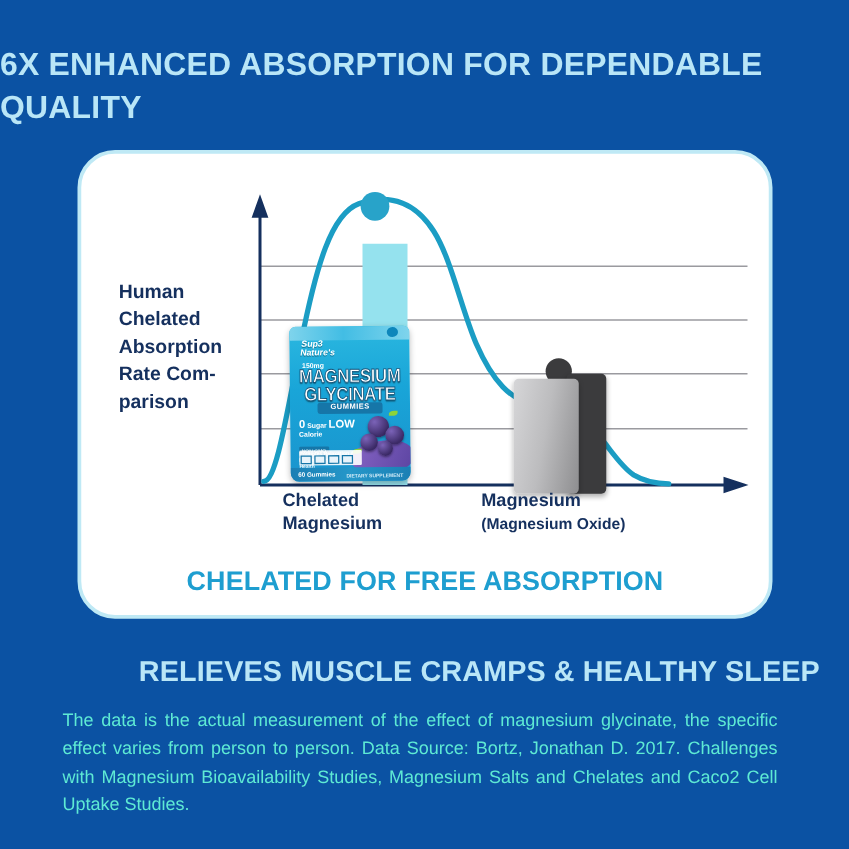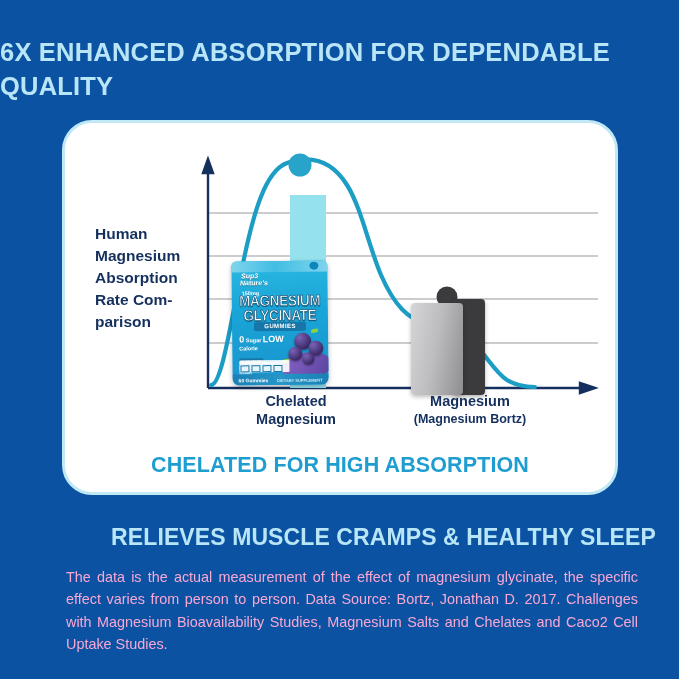--- a/index.html
+++ b/index.html
@@ -158,53 +158,53 @@
     position:absolute; left:346px; top:180px;
     width:52px; height:92px;
     background:linear-gradient(100deg,#d6d6d8 0%,#bcbcbe 48%,#8e8e90 100%);
     border-radius:4px;
     box-shadow:0 2px 4px rgba(0,0,0,.25);
   }
 
   
   .cat {
     position:absolute;
-    color:#15305e; font-weight:bold; text-align:center;
+    color:#15305e; font-weight:bold; 
     line-height:1.22;
   }
   .cat1 { left:161px; top:270px; width:140px; font-size:14.5px; }
   .cat2 { left:320px; top:270px; width:170px; font-size:14.5px; }
   .cat2 .sub { font-size:12.5px; display:block; margin-top:1px; }
 
   .tagline {
     position:absolute; left:0; top:330px; width:550px;
     text-align:center; color:#1e9ed0;
     font-size:21.5px; font-weight:bold; letter-spacing:.1px;
   }
 
   
   .subhead {
     position:absolute; left:0; top:524px; width:679px;
     text-align:center; color:#b9e6f7;
     font-size:23px; font-weight:bold; letter-spacing:.1px;margin-left:44px;
   }
   .body-copy {
-    position:absolute; left:66px; top:566px; width:572px;
-    color:#f9a8d4; font-size:14.4px; line-height:1.55;
+    position:absolute; left:50px; top:566px; width:572px;
+    color:#5eead4; font-size:14.4px; line-height:1.55;
     text-align:justify;
   }
 </style>
 </head>
 <body>
 
 <div class="headline">6X ENHANCED ABSORPTION FOR DEPENDABLE QUALITY</div>
 
 <div class="card">
 
-  <div class="axis-caption">Human Magnesium Absorption Rate Com-parison</div>
+  <div class="axis-caption">Human Chelated Absorption Rate Com-parison</div>
 
   <svg class="chart-svg" width="556" height="375" viewBox="0 0 556 375">
 
     <g stroke="#9a9a9f" stroke-width="1.1">
       <line x1="143" y1="90" x2="533" y2="90"></line>
       <line x1="143" y1="133" x2="533" y2="133"></line>
       <line x1="143" y1="176" x2="533" y2="176"></line>
       <line x1="143" y1="220" x2="533" y2="220"></line>
     </g>
 
@@ -284,20 +284,20 @@
       <span class="suppfacts">DIETARY SUPPLEMENT</span>
     </div>
   </div>
 
   <div class="cat cat1">
     <div>Chelated</div>
     <div>Magnesium</div>
   </div>
   <div class="cat cat2">
     <div>Magnesium</div>
-    <span class="sub">(Magnesium Bortz)</span>
+    <span class="sub">(Magnesium Oxide)</span>
   </div>
 
-  <div class="tagline">CHELATED FOR HIGH ABSORPTION</div>
+  <div class="tagline">CHELATED FOR FREE ABSORPTION</div>
 </div>
 
 <div class="subhead">RELIEVES MUSCLE CRAMPS &amp; HEALTHY SLEEP</div>
 <div class="body-copy">The data is the actual measurement of the effect of magnesium glycinate, the specific effect varies from person to person. Data Source: Bortz, Jonathan D. 2017. Challenges with Magnesium Bioavailability Studies, Magnesium Salts and Chelates and Caco2 Cell Uptake Studies.</div>
 
 </body></html>

